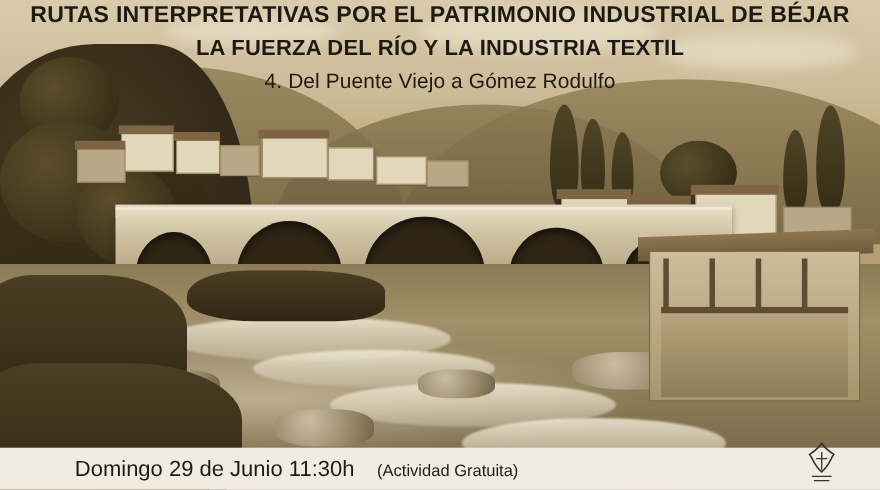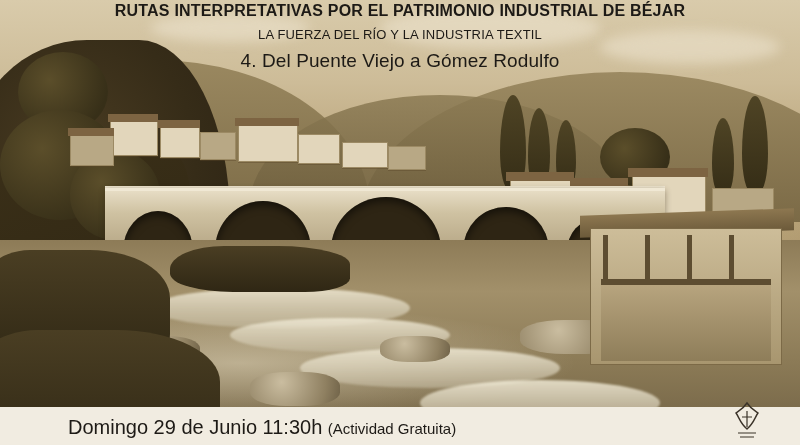--- a/index.html
+++ b/index.html
@@ -184,31 +184,31 @@
   }
 
   
   .title-block {
     position: absolute;
     left: 0; top: 0; width: 800px;
     text-align: center;
     padding-top: 2px;
   }
   .line1 {
-    font-size: 16px;
+    font-size: 21px;
     font-weight: bold;
     color: #1d1a16;
     letter-spacing: .2px;
     line-height: 1.12;
     white-space: nowrap;
     text-align: center;
   }
   .line2 {
-    font-size: 13px;
-    font-weight: normal;
+    font-size: 20px;
+    font-weight: bold;
     color: #1d1a16;
     margin-top: 7px;
     letter-spacing: .2px;
     white-space: nowrap;
   }
   .line3 {
     font-size: 19px;
     color: #1d1a16;
     margin-top: 8px;
     letter-spacing: .1px;
@@ -224,20 +224,21 @@
   }
   .footer-text {
     position: absolute;
     left: 68px; bottom: 6px;
     font-size: 20px;
     color: #1d1a16;
     white-space: nowrap;
   }
   .footer-text .small {
     font-size: 15px;
+    margin-left: 15px;
   }
   .footer-logo {
     position: absolute;
     right: 36px; bottom: 2px;
     width: 34px; height: 42px;
   }
 </style>
 </head>
 <body>
 

